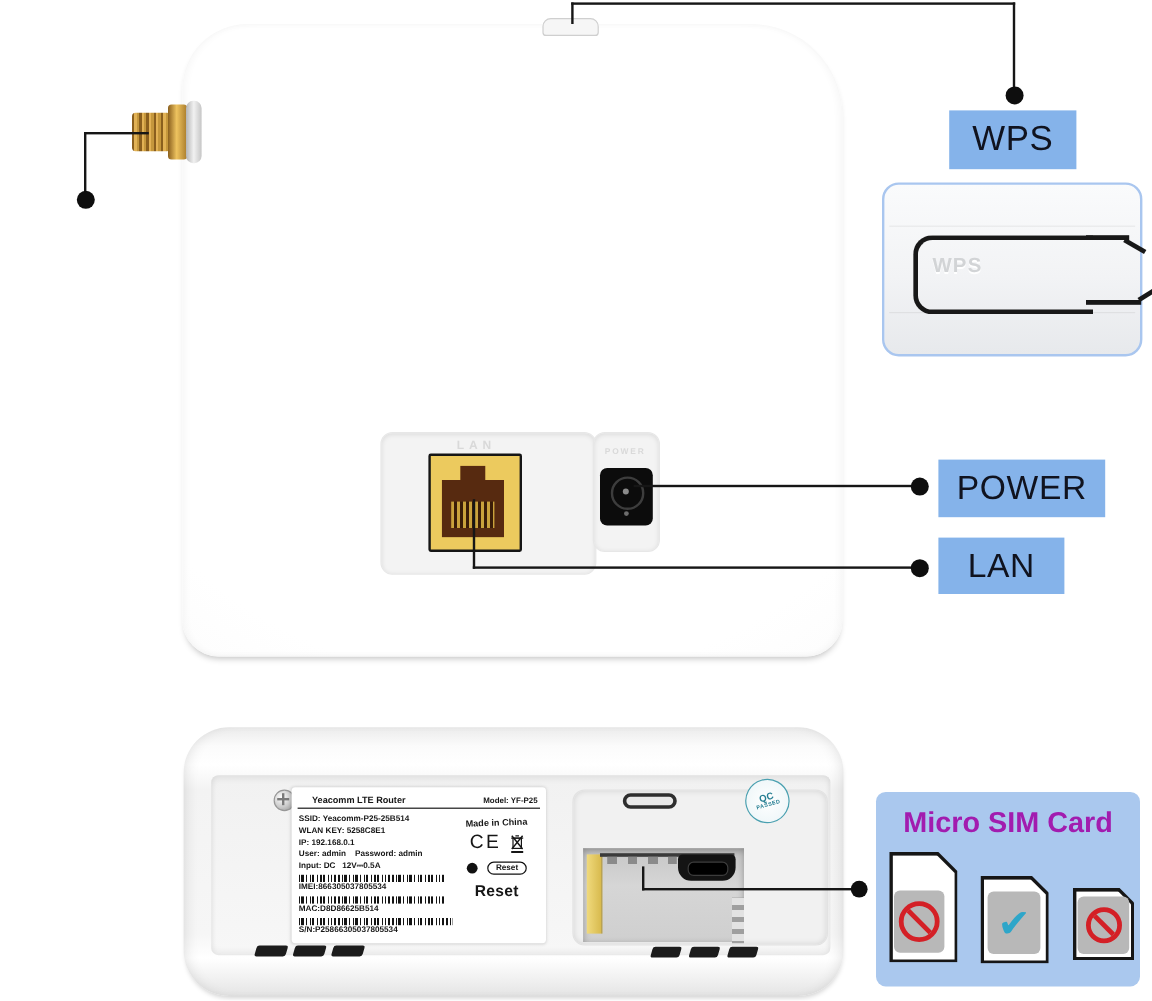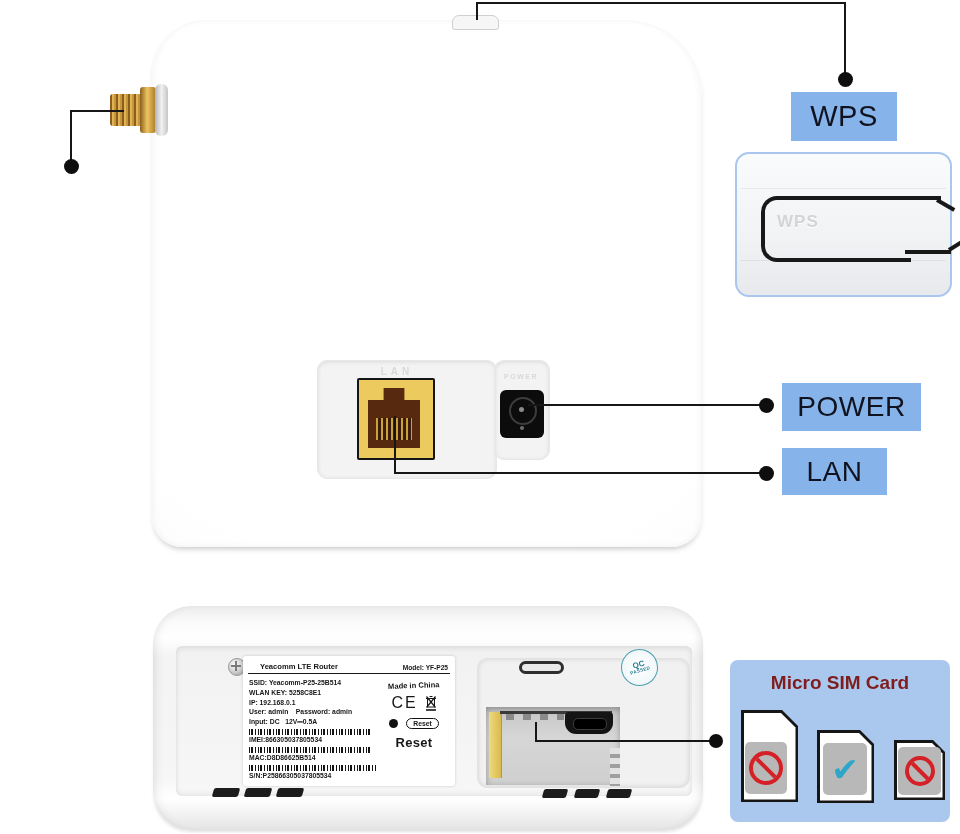--- a/index.html
+++ b/index.html
@@ -183,21 +183,21 @@
     background:repeating-linear-gradient(180deg,#e2e2e2 0 6px,#9f9f9f 6px 10px);
   }
   .vent{position:absolute;height:9px;background:#1c1c1c;border-radius:2px;transform:skewX(-16deg);z-index:9;}
 
   
   .sim-panel{
     position:absolute;left:730px;top:660px;width:220px;height:162px;border-radius:8px;z-index:20;
     background:#aac8ee;
   }
   .sim-panel-title{
-    position:absolute;left:0;top:12px;width:100%;text-align:center;font-size:19px;font-weight:700;color:#7f1d1d;
+    position:absolute;left:0;top:12px;width:100%;text-align:center;font-size:24px;font-weight:700;color:#a21caf;
   }
   .sim-card{position:absolute;background:#161616;}
   .sim-card .inner{position:absolute;inset:2.5px;background:#ffffff;}
   .sim-pad{position:absolute;background:#b8b8b8;border-radius:5px;display:flex;align-items:center;justify-content:center;}
   .no-icon{position:relative;border-radius:50%;border:4px solid #d42026;background:transparent;}
   .no-icon::after{
     content:"";position:absolute;left:50%;top:50%;width:4px;height:100%;background:#d42026;
     transform:translate(-50%,-50%) rotate(-45deg);
   }
   .check-icon{color:#2ea6c9;font-weight:700;font-family:"DejaVu Sans",sans-serif;}

